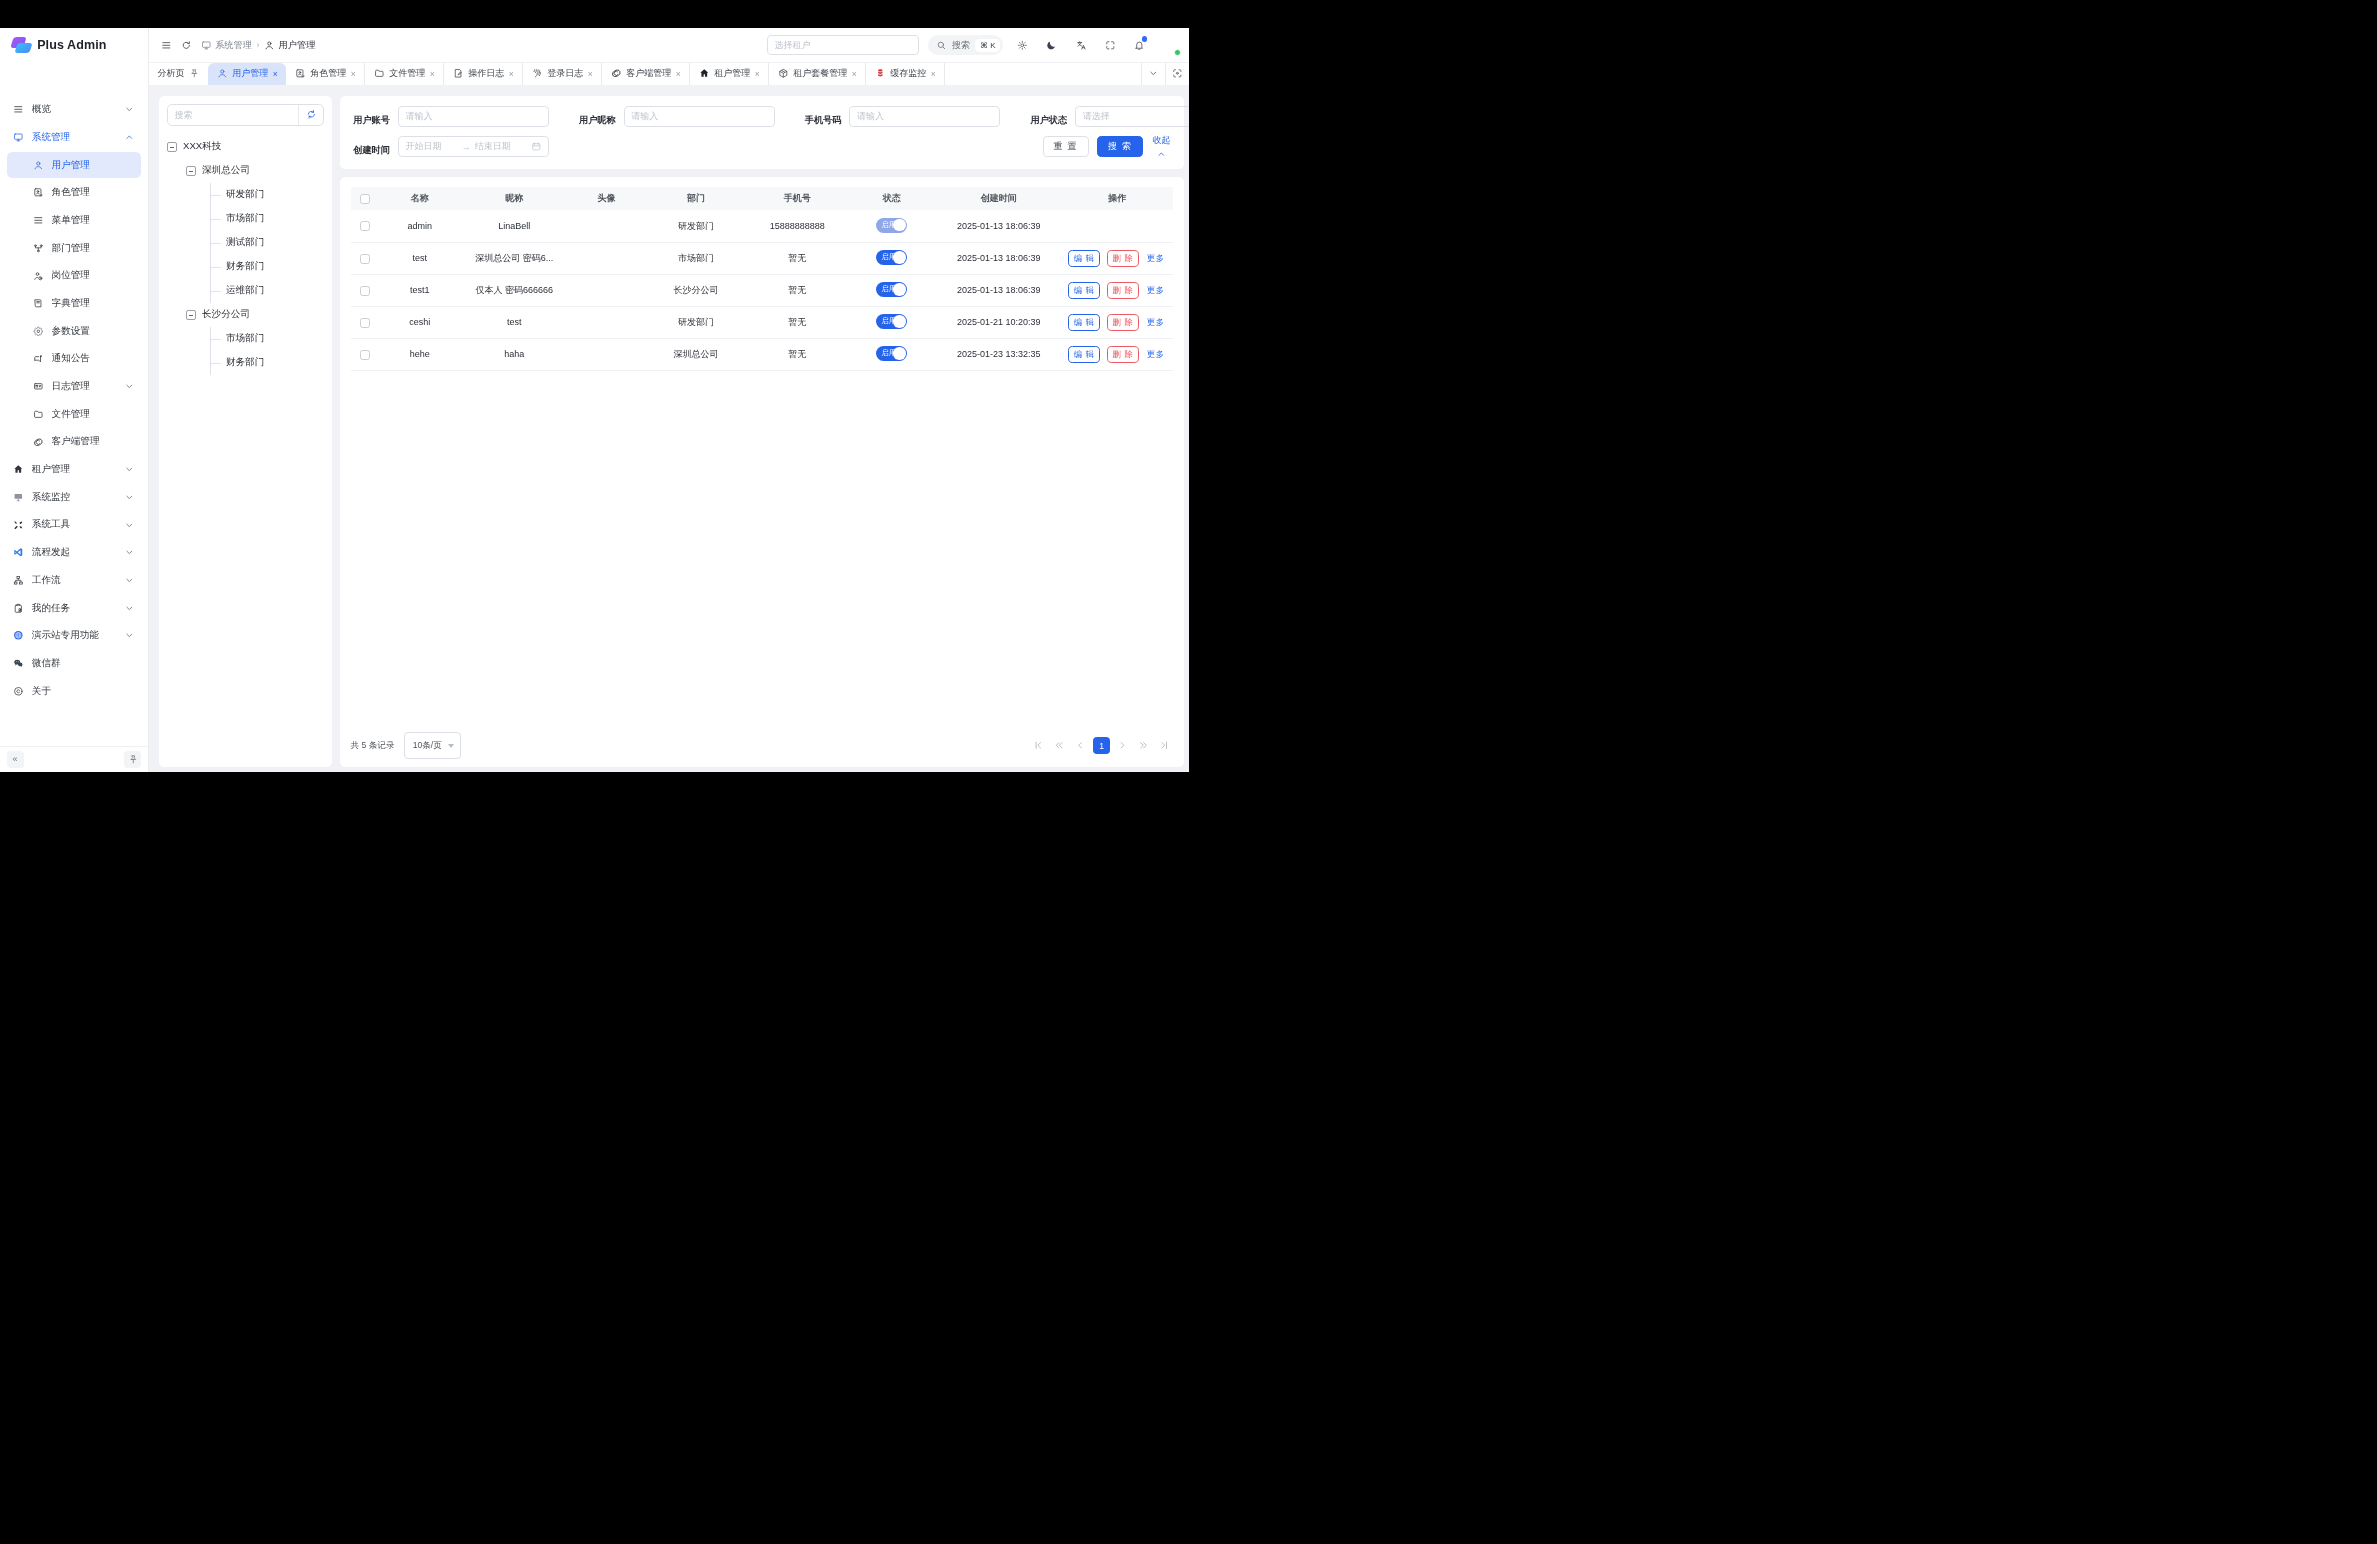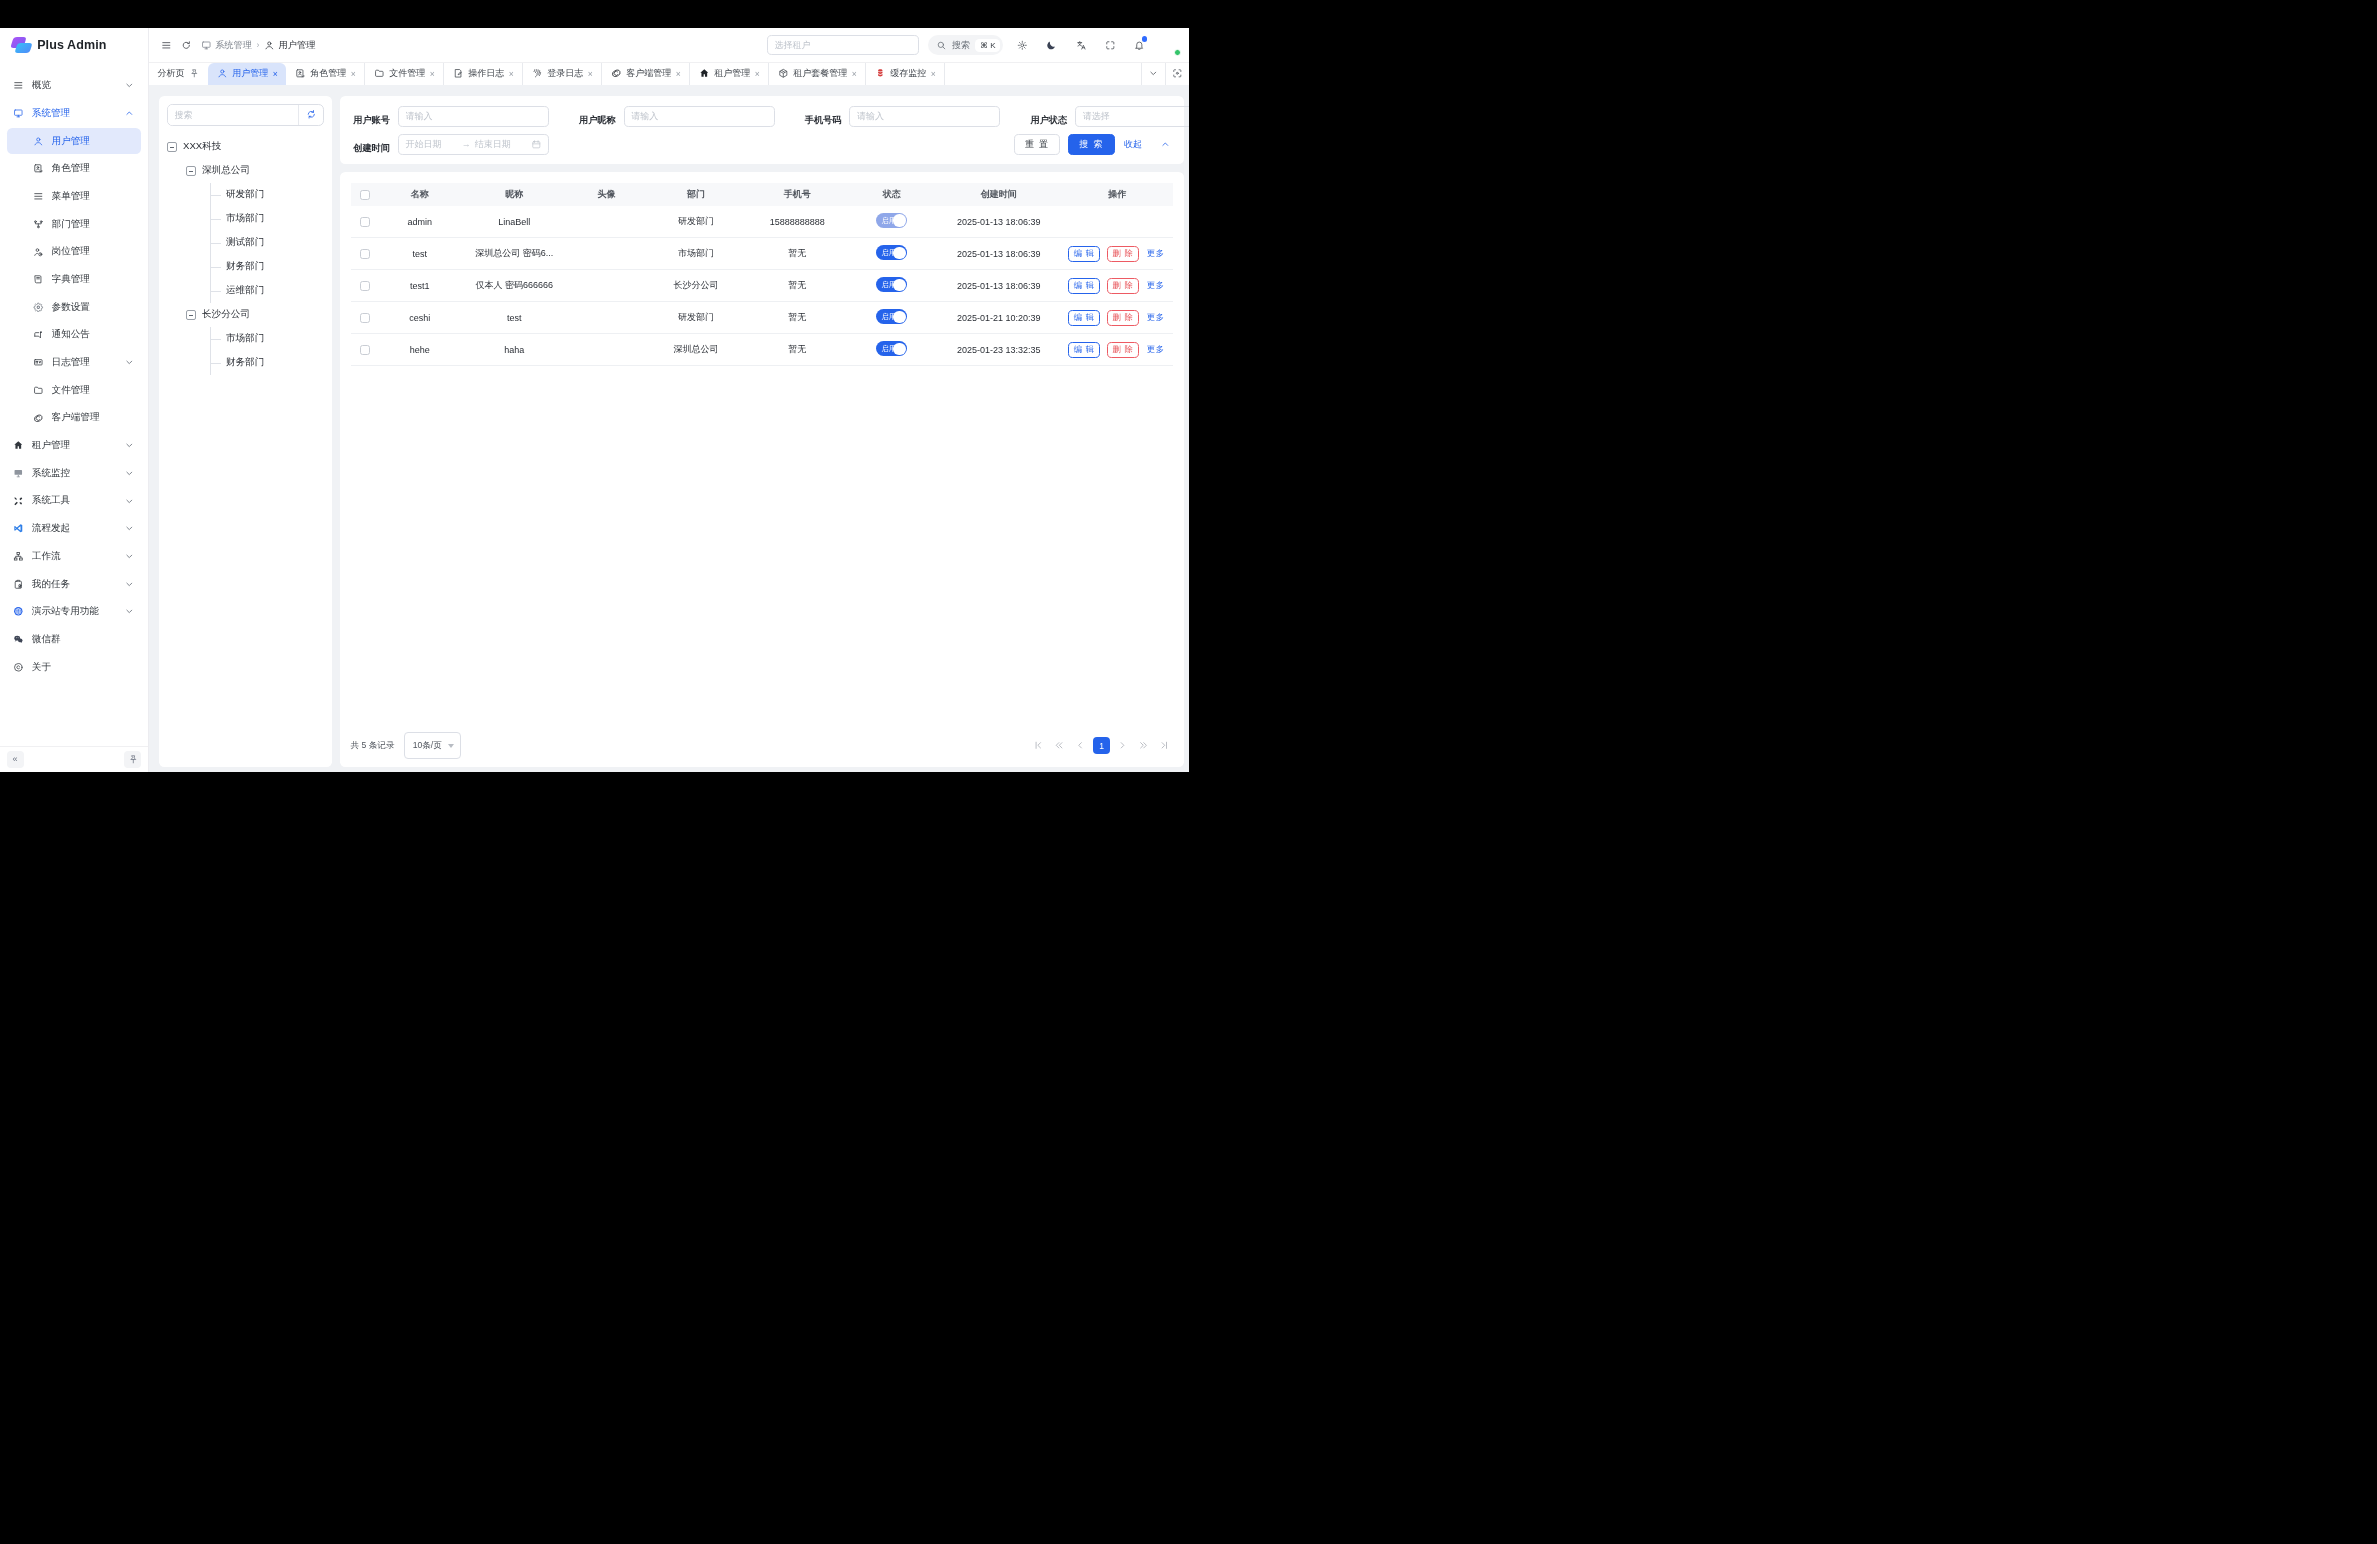--- a/index.html
+++ b/index.html
@@ -9,21 +9,21 @@
   svg.ic { width:10.6px; height:10.6px; }
 
   
   .osbar { height:28px; background:#000; }
 
   
   .app { display:flex; height:744px; background:#f0f2f5; }
 
   
   .sidebar { width:149px; background:#fff; border-right:0.7px solid #ececf0;
-    display:flex; flex-direction:column; }
+    display:flex; flex-direction:column;gap:24px; }
   .logo-row { height:34px; display:flex; align-items:center; gap:6.6px; padding:0 10.6px; }
   .logo-mark { position:relative; width:20px; height:17px; }
   .logo-mark .p1 { position:absolute; left:1.3px; top:0; width:13.2px; height:10.6px;
     border-radius:3.3px; transform:skewX(-18deg); background:linear-gradient(135deg,#a855f7,#7c5cf0); }
   .logo-mark .p2 { position:absolute; left:5.3px; top:6px; width:14.5px; height:10px;
     border-radius:3.3px; transform:skewX(-18deg); background:linear-gradient(135deg,#38bdf8,#4f8df9); }
   .logo-title { font-size:12.5px; font-weight:bold; color:#1f2328; letter-spacing:0.1px; }
   .menu { flex:1; overflow:hidden; padding:9.2px 0 0; }
   .mi { height:26.4px; margin:1.3px 6.6px; padding:0 6.6px 0 6.6px; border-radius:5.3px;
     display:flex; align-items:center; gap:8px; color:#32373d; font-size:9.6px; cursor:pointer; }
@@ -117,21 +117,21 @@
   .fselect .chev { color:#a8adb5; }
   .frange { width:151px; height:21px; border:0.7px solid #dcdfe6; border-radius:4.6px;
     padding:0 6.6px; display:flex; align-items:center; gap:4px; color:#bfc4cc; font-size:9px; }
   .frange .ph { flex:1; }
   .frow .pushr { flex:1; }
   .btn { height:21px; padding:0 10px; border-radius:4.6px; font-size:9px;
     display:inline-flex; align-items:center; justify-content:center; cursor:pointer;
     border:0.7px solid #dcdfe6; background:#fff; color:#3f444b; letter-spacing:1.3px; }
   .btn.primary { background:#2563eb; border-color:#2563eb; color:#fff; }
   .collapse-link { color:#2563eb; font-size:9px; margin-left:9.2px; display:flex;
-    align-items:center; gap:18px; cursor:pointer; }
+    align-items:center; gap:2px; cursor:pointer;flex-direction:column; }
   .frow .btn + .btn { margin-left:8px; }
 
   
   .lcard { flex:1; background:#fff; border-radius:5.3px; padding:8px 10.6px;
     display:flex; flex-direction:column; min-height:0; }
   .ltop { display:flex; align-items:center; height:26.4px; }
   .ltitle { font-size:10px; font-weight:bold; color:#2b2f36; }
   .ltop .spacer { flex:1; }
   .tbtn { height:20.5px; padding:0 9.2px; border-radius:5.3px; border:0.7px solid #dcdfe6;
     background:#fff; color:#3f444b; font-size:9px; display:inline-flex; align-items:center;

